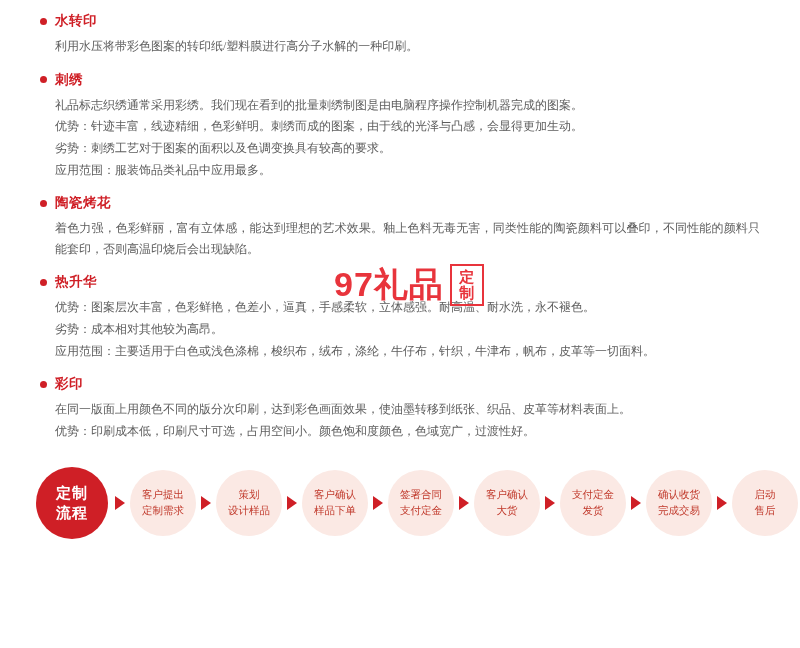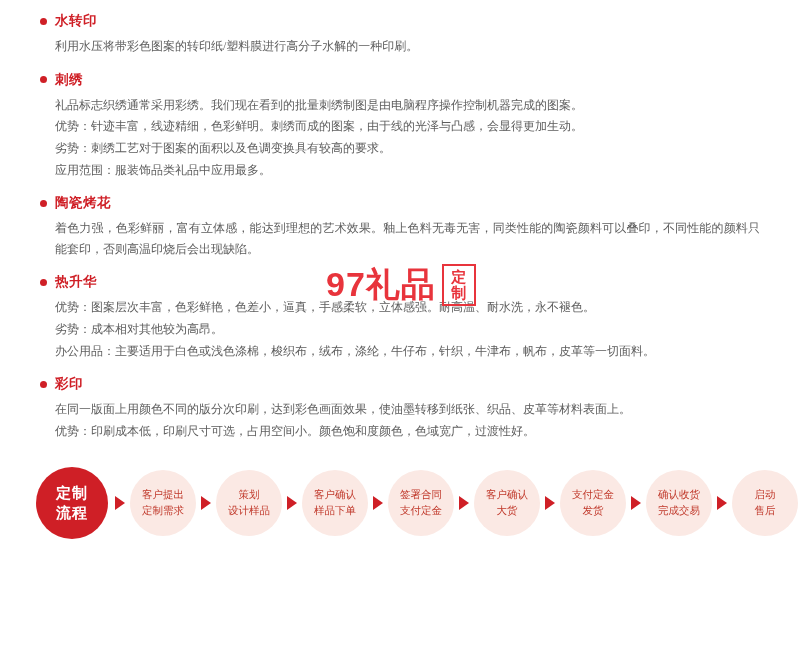--- a/index.html
+++ b/index.html
@@ -108,21 +108,21 @@
     margin: 0 5px;
     flex: 0 0 auto;
   }
   .arrow.first {
     margin-left: 7px;
     margin-right: 5px;
   }
   
   .watermark {
     position: absolute;
-    left: 326px;
+    left: 334px;
     top: 262px;
     display: flex;
     align-items: center;
     pointer-events: none;
     user-select: none;
   }
   .wm-text {
     font-size: 34px;
     font-weight: bold;
     color: #e8343c;
@@ -181,21 +181,21 @@
   </div>
 
   <div class="section">
     <div class="sec-head">
       <span class="bullet"></span>
       <span class="sec-title">热升华</span>
     </div>
     <div class="sec-body">
       <p class="para">优势：图案层次丰富，色彩鲜艳，色差小，逼真，手感柔软，立体感强。耐高温、耐水洗，永不褪色。</p>
       <p class="para">劣势：成本相对其他较为高昂。</p>
-      <p class="para">办公用品：主要适用于白色或浅色涤棉，梭织布，绒布，涤纶，牛仔布，针织，牛津布，帆布，皮革等一切面料。</p>
+      <p class="para">应用范围：主要适用于白色或浅色涤棉，梭织布，绒布，涤纶，牛仔布，针织，牛津布，帆布，皮革等一切面料。</p>
     </div>
   </div>
 
   <div class="section">
     <div class="sec-head">
       <span class="bullet"></span>
       <span class="sec-title">彩印</span>
     </div>
     <div class="sec-body">
       <p class="para">在同一版面上用颜色不同的版分次印刷，达到彩色画面效果，使油墨转移到纸张、织品、皮革等材料表面上。</p>

